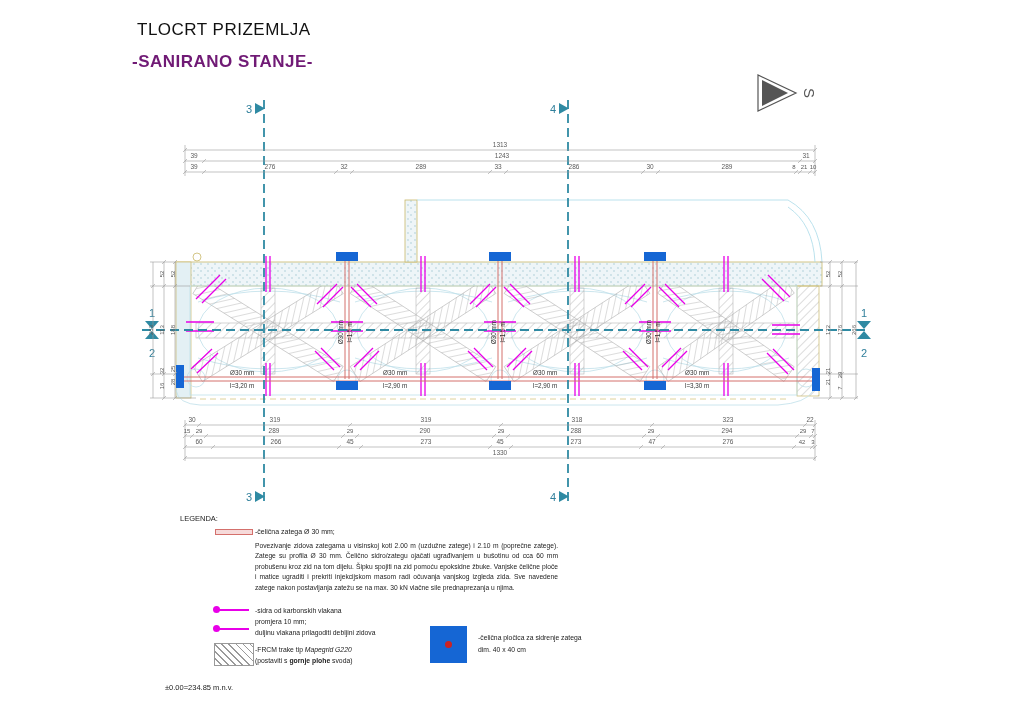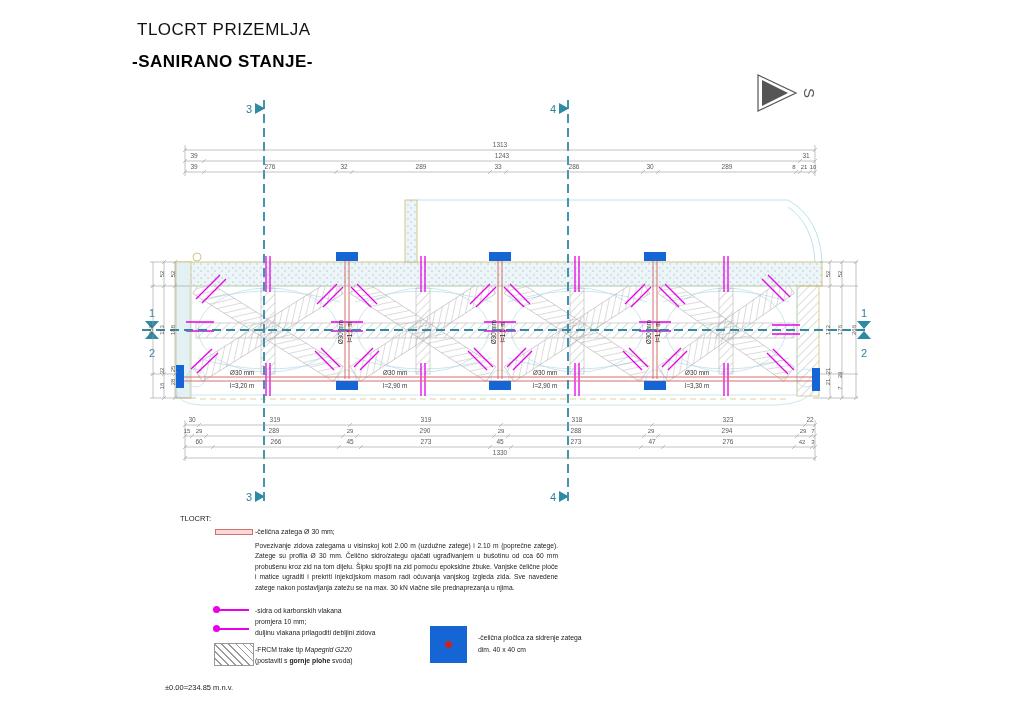--- a/index.html
+++ b/index.html
@@ -1,21 +1,21 @@
 <!DOCTYPE html>
 <html><head>
 <meta charset="utf-8">
 <style>
   html,body{margin:0;padding:0;}
   body{width:1024px;height:724px;background:#ffffff;position:relative;
        font-family:"Liberation Sans", sans-serif;overflow:hidden;}
   .abs{position:absolute;}
   
   .title1{left:137px;top:20px;font-size:17px;color:#111;letter-spacing:.5px;}
-  .title2{left:132px;top:52px;font-size:17px;font-weight:bold;color:#000000;letter-spacing:.5px;}
+  .title2{left:132px;top:52px;font-size:17px;font-weight:bold;color:#701a75;letter-spacing:.5px;}
   
   #drawsvg{position:absolute;left:0;top:0;}
   text{font-family:"Liberation Sans", sans-serif;}
   .dim{font-size:6.5px;fill:#5a5a5a;}
   .dims{font-size:6px;fill:#5a5a5a;}
   .sec{font-size:11px;fill:#2f7f9b;}
   .ann{font-size:6.3px;fill:#333;}
   .north{font-size:15px;fill:#555;}
   
   .lg{font-size:7px;color:#222;}
@@ -282,21 +282,21 @@
     <text class="dims" x="830" y="330" transform="rotate(-90 830 330)">172</text>
     <text class="dims" x="842" y="330" transform="rotate(-90 842 330)">176</text>
     <text class="dims" x="856" y="330" transform="rotate(-90 856 330)">266</text>
     <text class="dims" x="830" y="371" transform="rotate(-90 830 371)">21</text>
     <text class="dims" x="830" y="382" transform="rotate(-90 830 382)">21</text>
     <text class="dims" x="842" y="375" transform="rotate(-90 842 375)">29</text>
     <text class="dims" x="842" y="388" transform="rotate(-90 842 388)">7</text>
   </g>
 </svg>
 
-<div class="abs lg-head">TLOCRT:</div>
+<div class="abs lg-head">LEGENDA:</div>
 
 <div class="abs sw-tie"></div>
 <div class="abs lg" style="left:255px;top:528px;">-čelična zatega Ø 30 mm;</div>
 <div class="abs lg-body">Povezivanje zidova zategama u visinskoj koti 2.00 m (uzdužne zatege) i 2.10 m (poprečne zatege). Zatege su profila Ø 30 mm. Čelično sidro/zategu ojačati ugrađivanjem u bušotinu od cca 60 mm probušenu kroz zid na tom dijelu. Šipku spojiti na zid pomoću epoksidne žbuke. Vanjske čelične ploče i matice ugraditi i prekriti injekcijskom masom radi očuvanja vanjskog izgleda zida. Sve navedene zatege nakon postavljanja zatežu se na max. 30 kN vlačne sile prednaprezanja u njima.</div>
 
 <div class="abs dot" style="left:213px;top:606px;"></div>
 <div class="abs dline" style="left:219px;top:609px;"></div>
 <div class="abs dot" style="left:213px;top:625px;"></div>
 <div class="abs dline" style="left:219px;top:628px;"></div>
 <div class="abs lg" style="left:255px;top:607px;font-size:6.8px;">-sidra od karbonskih vlakana</div>

